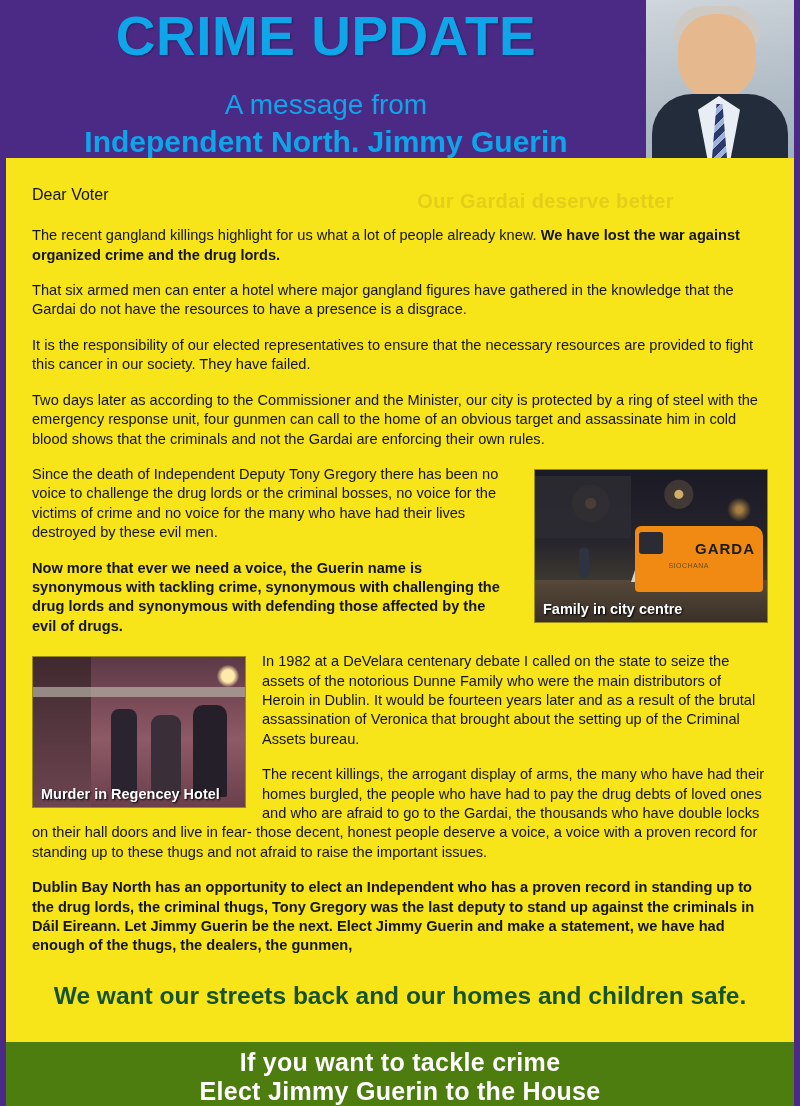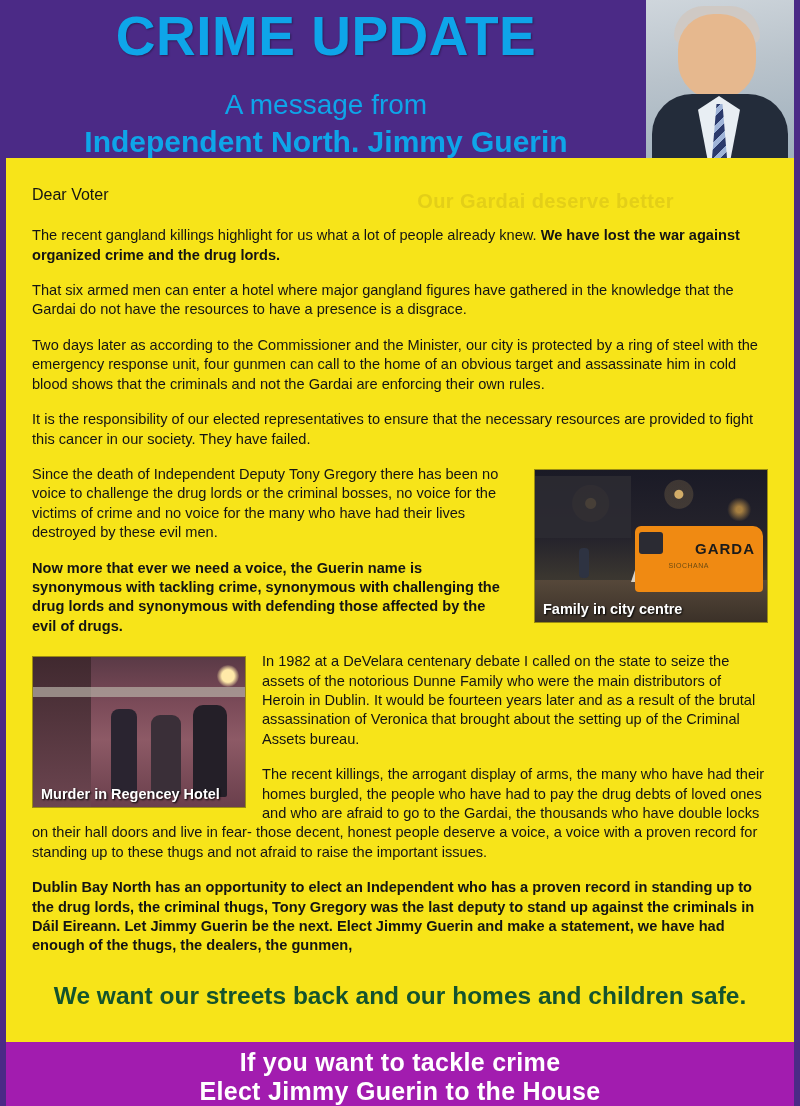--- a/index.html
+++ b/index.html
@@ -306,21 +306,21 @@
     color: #14532d;
   }
 
   
   .footer {
     position: absolute;
     left: 0;
     right: 0;
     bottom: 0;
     height: 64px;
-    background: #a21caf;
+    background: #4d7c0f;
     color: #ffffff;
     text-align: center;
     padding-top: 6px;
     box-sizing: border-box;
   }
   .footer div {
     font-size: 25px;
     font-weight: bold;
     line-height: 1.15;
     letter-spacing: 0.3px;
@@ -349,23 +349,23 @@
   <div class="content">
 
     <div class="ghost-line">Our Gardai deserve better</div>
 
     <p class="salutation">Dear Voter</p>
 
     <p><span>The recent gangland killings highlight for us what a lot of people already knew. </span><span class="bold">We have lost the war against organized crime and the drug lords.</span></p>
 
     <p>That six armed men can enter a hotel where major gangland figures have gathered in the knowledge that the Gardai do not have the resources to have a presence is a disgrace.</p>
 
+    <p>It is the responsibility of our elected representatives to ensure that the necessary resources are provided to fight this cancer in our society. They have failed.</p>
+
     <p>Two days later as according to the Commissioner and the Minister, our city is protected by a ring of steel with the emergency response unit, four gunmen can call to the home of an obvious target and assassinate him in cold blood shows that the criminals and not the Gardai are enforcing their own rules.</p>
-
-    <p>It is the responsibility of our elected representatives to ensure that the necessary resources are provided to fight this cancer in our society. They have failed.</p>
 
     <div class="photo photo-right">
       <div class="scene-night">
         <div class="building"></div>
         <div class="road"></div>
         <div class="person"></div>
         <div class="cone"></div>
         <div class="van"></div>
         <div class="van-window"></div>
         <div class="garda-text">GARDA</div>

